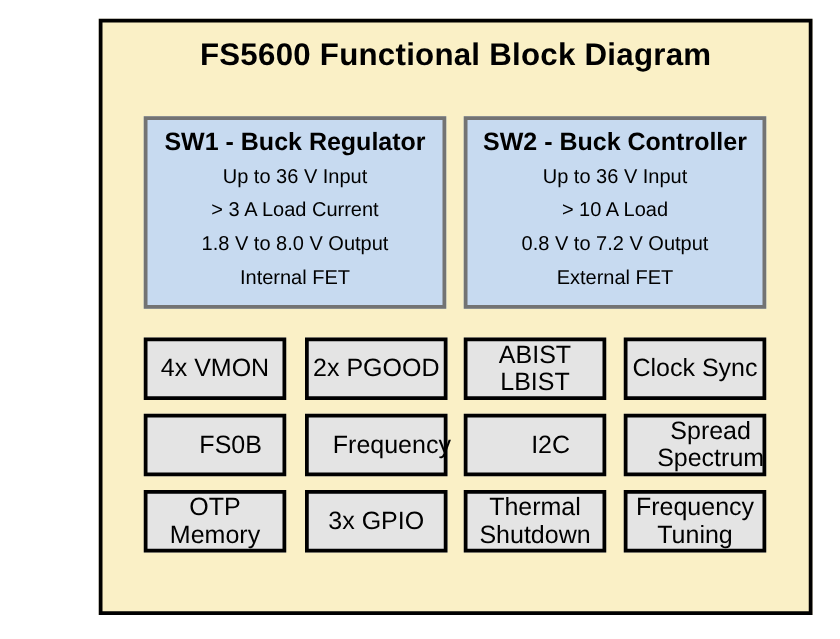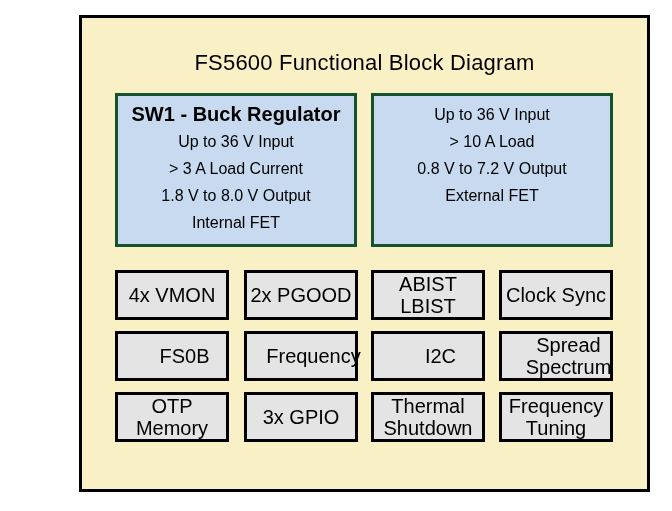--- a/index.html
+++ b/index.html
@@ -20,33 +20,33 @@
     position: absolute;
     left: 79px;
     top: 15px;
     width: 571px;
     height: 477px;
     box-sizing: border-box;
     border: 3px solid #000000;
     background: #FAF0C6;
   }
   .title {
-    margin-top: 32px;
+    margin-top: 12px;
     text-align: center;
-    font-size: 22px;
-    font-weight: normal;
+    font-size: 25px;
+    font-weight: bold;
     letter-spacing: 0.2px;
   }
   .sw-box {
     position: absolute;
     top: 75px;
     width: 242px;
     height: 154px;
     box-sizing: border-box;
-    border: 3px solid #14532d;
+    border: 3px solid #737373;
     background: #C7DAF0;
     text-align: center;
     padding-top: 5px;
   }
   .sw-box.sw1 { left: 33px; }
   .sw-box.sw2 { left: 289px; }
   .sw-title {
     font-size: 20px;
     font-weight: bold;
     line-height: 27px;
@@ -88,20 +88,21 @@
 
     <div class="sw-box sw1">
       <div class="sw-title">SW1 - Buck Regulator</div>
       <div class="sw-line">Up to 36 V Input</div>
       <div class="sw-line">&gt; 3 A Load Current</div>
       <div class="sw-line">1.8 V to 8.0 V Output</div>
       <div class="sw-line">Internal FET</div>
     </div>
 
     <div class="sw-box sw2">
+      <div class="sw-title">SW2 - Buck Controller</div>
       <div class="sw-line">Up to 36 V Input</div>
       <div class="sw-line">&gt; 10 A Load</div>
       <div class="sw-line">0.8 V to 7.2 V Output</div>
       <div class="sw-line">External FET</div>
     </div>
 
     <div class="fbox r0 c0">4x VMON</div>
     <div class="fbox r0 c1">2x PGOOD</div>
     <div class="fbox r0 c3">Clock Sync</div>
     <div class="fbox r0 c2">ABIST

